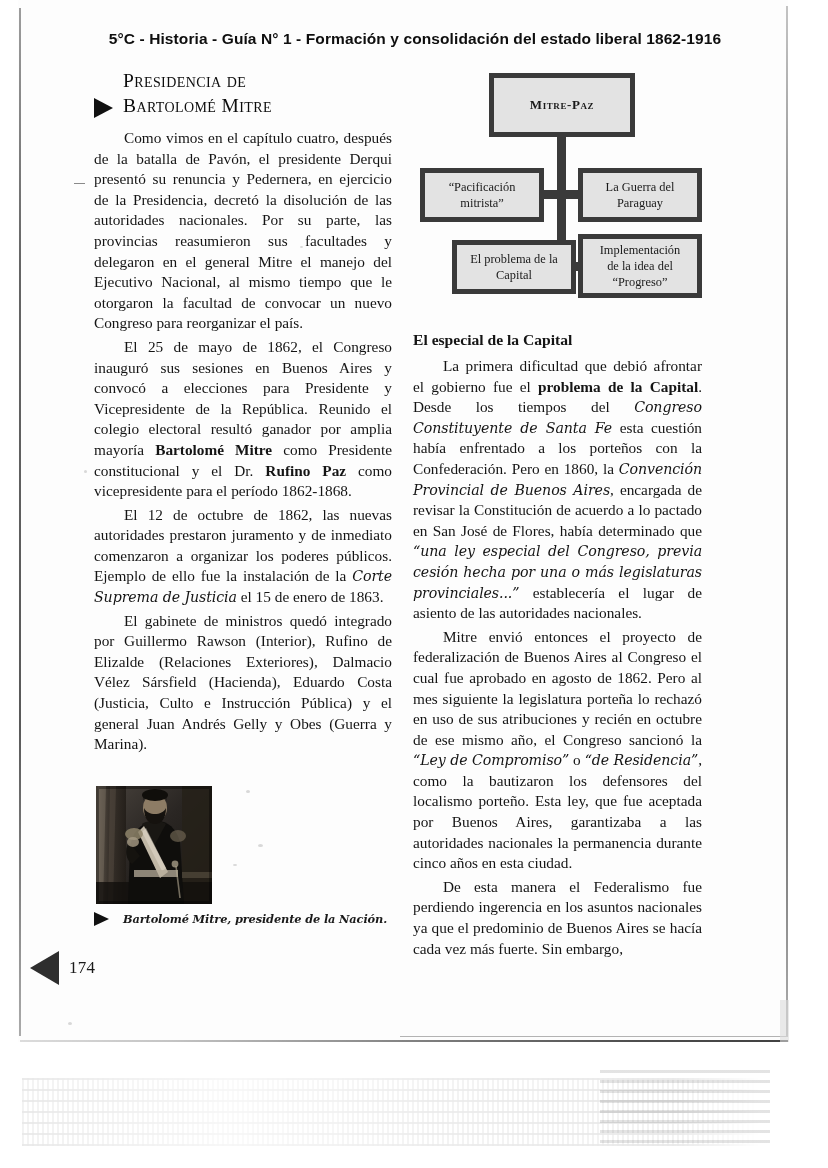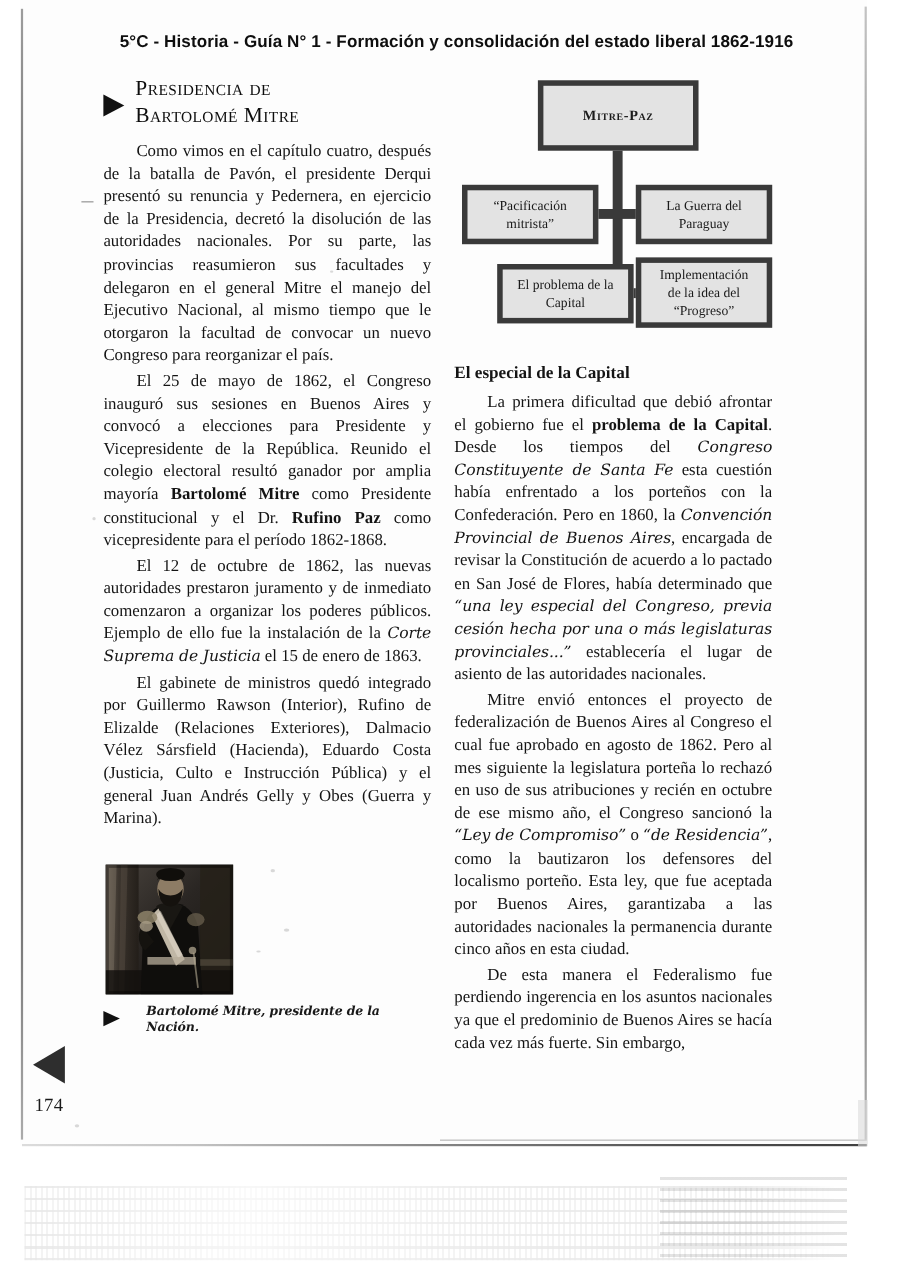--- a/index.html
+++ b/index.html
@@ -118,21 +118,21 @@
     font-size: 15.3px;
     line-height: 20.6px;
     text-align: justify;
     color: #141414;
   }
   .col-left  { left: 94px;  top: 68px;  width: 298px; }
   .col-right { left: 413px; top: 330px; width: 289px; }
 
   .section-title {
     display: flex;
-    align-items: center;
+    align-items: flex-end;
     gap: 10px;
     margin-bottom: 10px;
   }
   .tri-right {
     width: 0; height: 0;
     border-left: 19px solid #111;
     border-top: 10px solid transparent;
     border-bottom: 10px solid transparent;
     margin-top: 5px;
     flex: 0 0 auto;
@@ -224,21 +224,21 @@
     background: #1b1a18;
     overflow: hidden;
   }
   .caption {
     position: absolute;
     left: 94px;
     top: 912px;
     width: 300px;
     display: flex;
     align-items: center;
-    gap: 24px;
+    gap: 14px;
   }
   .tri-small {
     width: 0; height: 0;
     border-left: 15px solid #111;
     border-top: 7px solid transparent;
     border-bottom: 7px solid transparent;
     flex: 0 0 auto;
   }
   .caption-text {
     font-family: "DejaVu Serif", serif;
@@ -250,21 +250,20 @@
   }
 
   
   #folio {
     position: absolute;
     left: 30px;
     top: 951px;
     display: flex;
     align-items: center;
     gap: 10px;
-    flex-direction: column;
   }
   .tri-left {
     width: 0; height: 0;
     border-right: 29px solid #2e2e2e;
     border-top: 17px solid transparent;
     border-bottom: 17px solid transparent;
     flex: 0 0 auto;
   }
   .folio-num {
     font-size: 17px;

